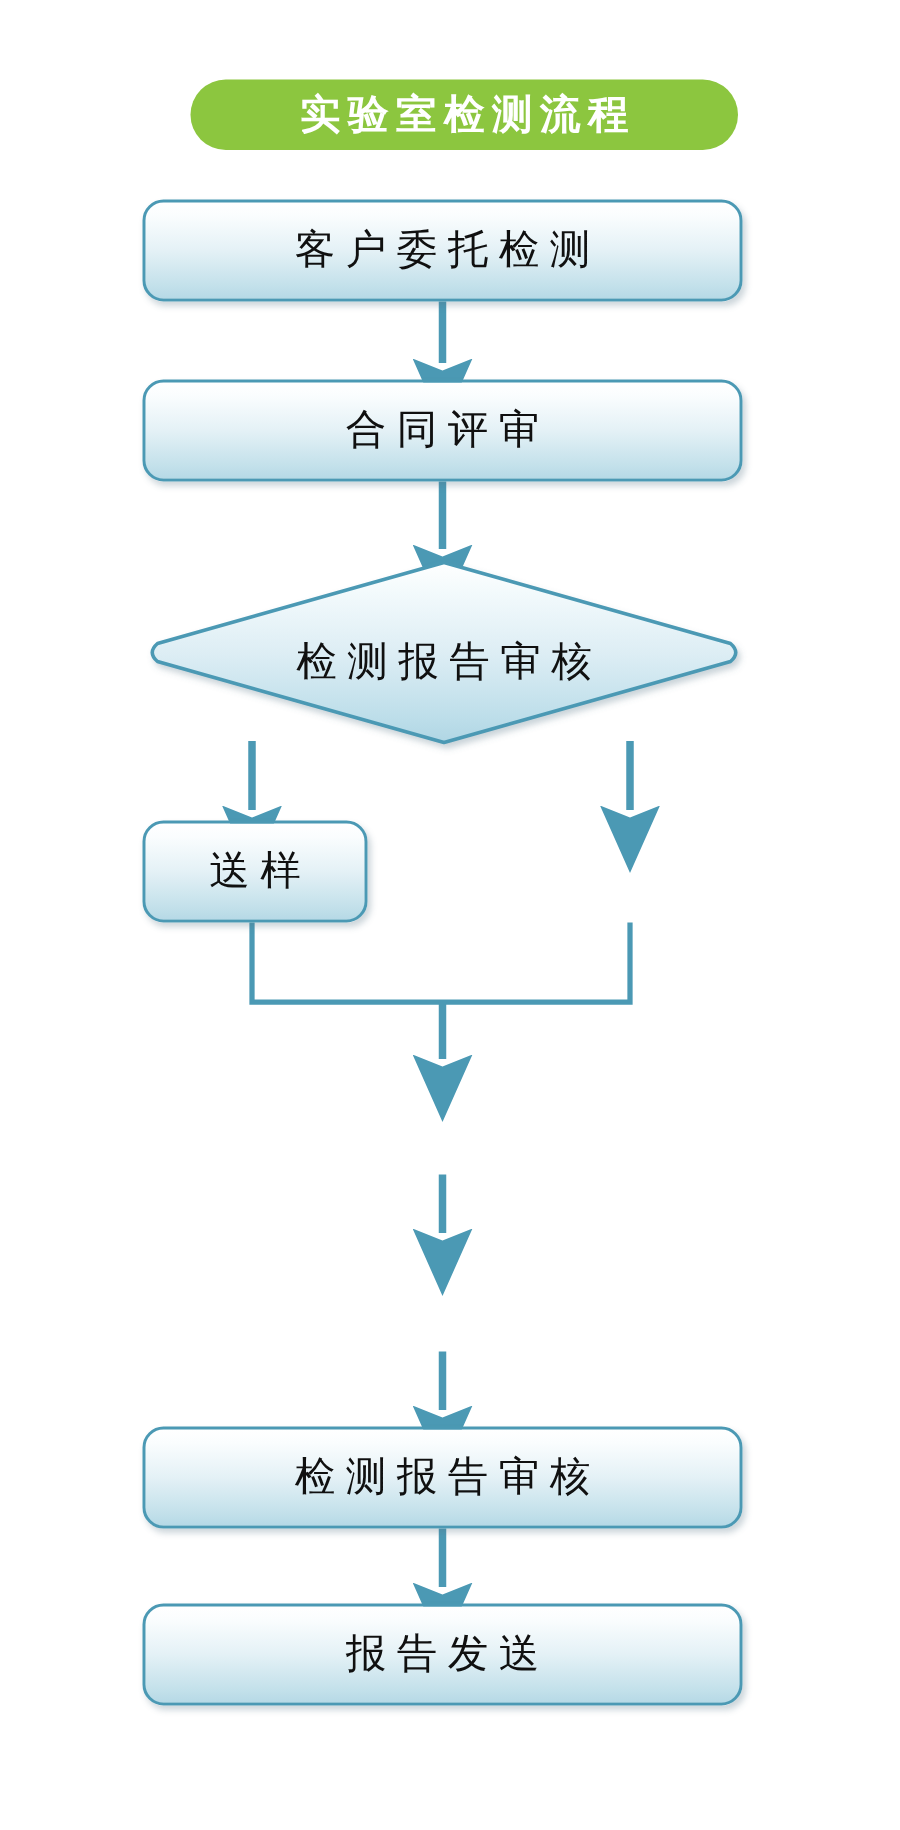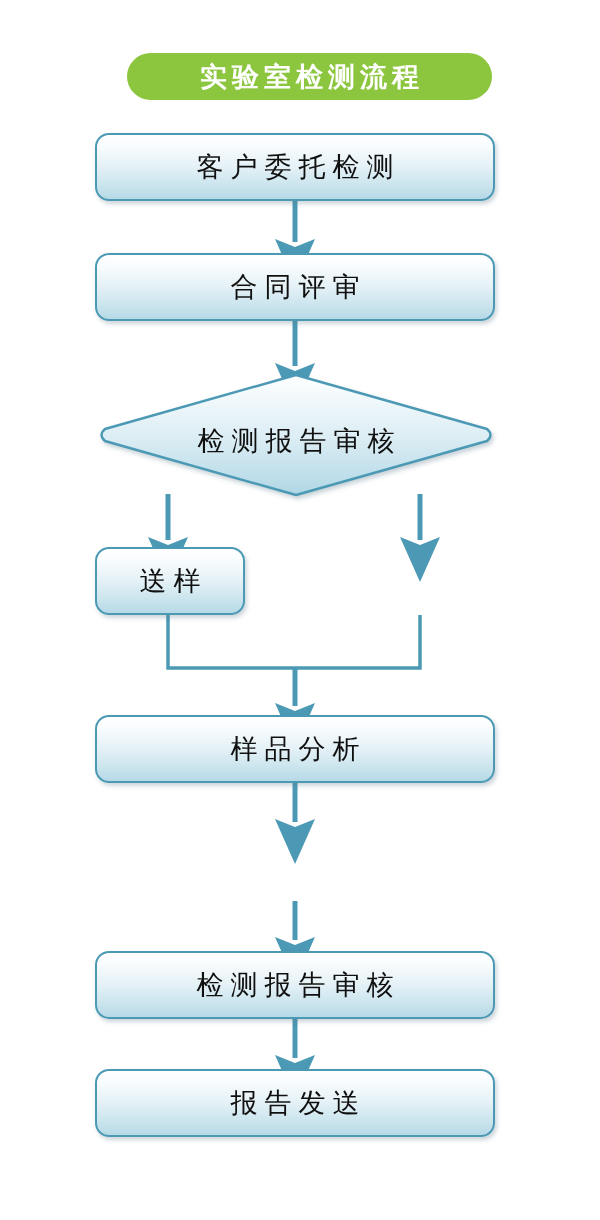--- a/index.html
+++ b/index.html
@@ -223,23 +223,20 @@
                L 10,69 Q 3,63 10,57 Z" fill="url(#diamondGrad)" stroke="#4b99b4" stroke-width="2.4" stroke-linejoin="round" filter="url(#diamondShadow)"></path>
     </svg>
     <span class="node-label">检测报告审核</span>
   </div>
 
   <div class="node narrow" id="node-send-sample">
     <span class="node-label">送样</span>
   </div>
 
 
-  <div class="node wide" id="node-analysis">
-    <span class="node-label">样品分析</span>
-  </div>
 
 
   <div class="node wide" id="node-report-review">
     <span class="node-label">检测报告审核</span>
   </div>
 
   <div class="node wide" id="node-report-send">
     <span class="node-label">报告发送</span>
   </div>
 

